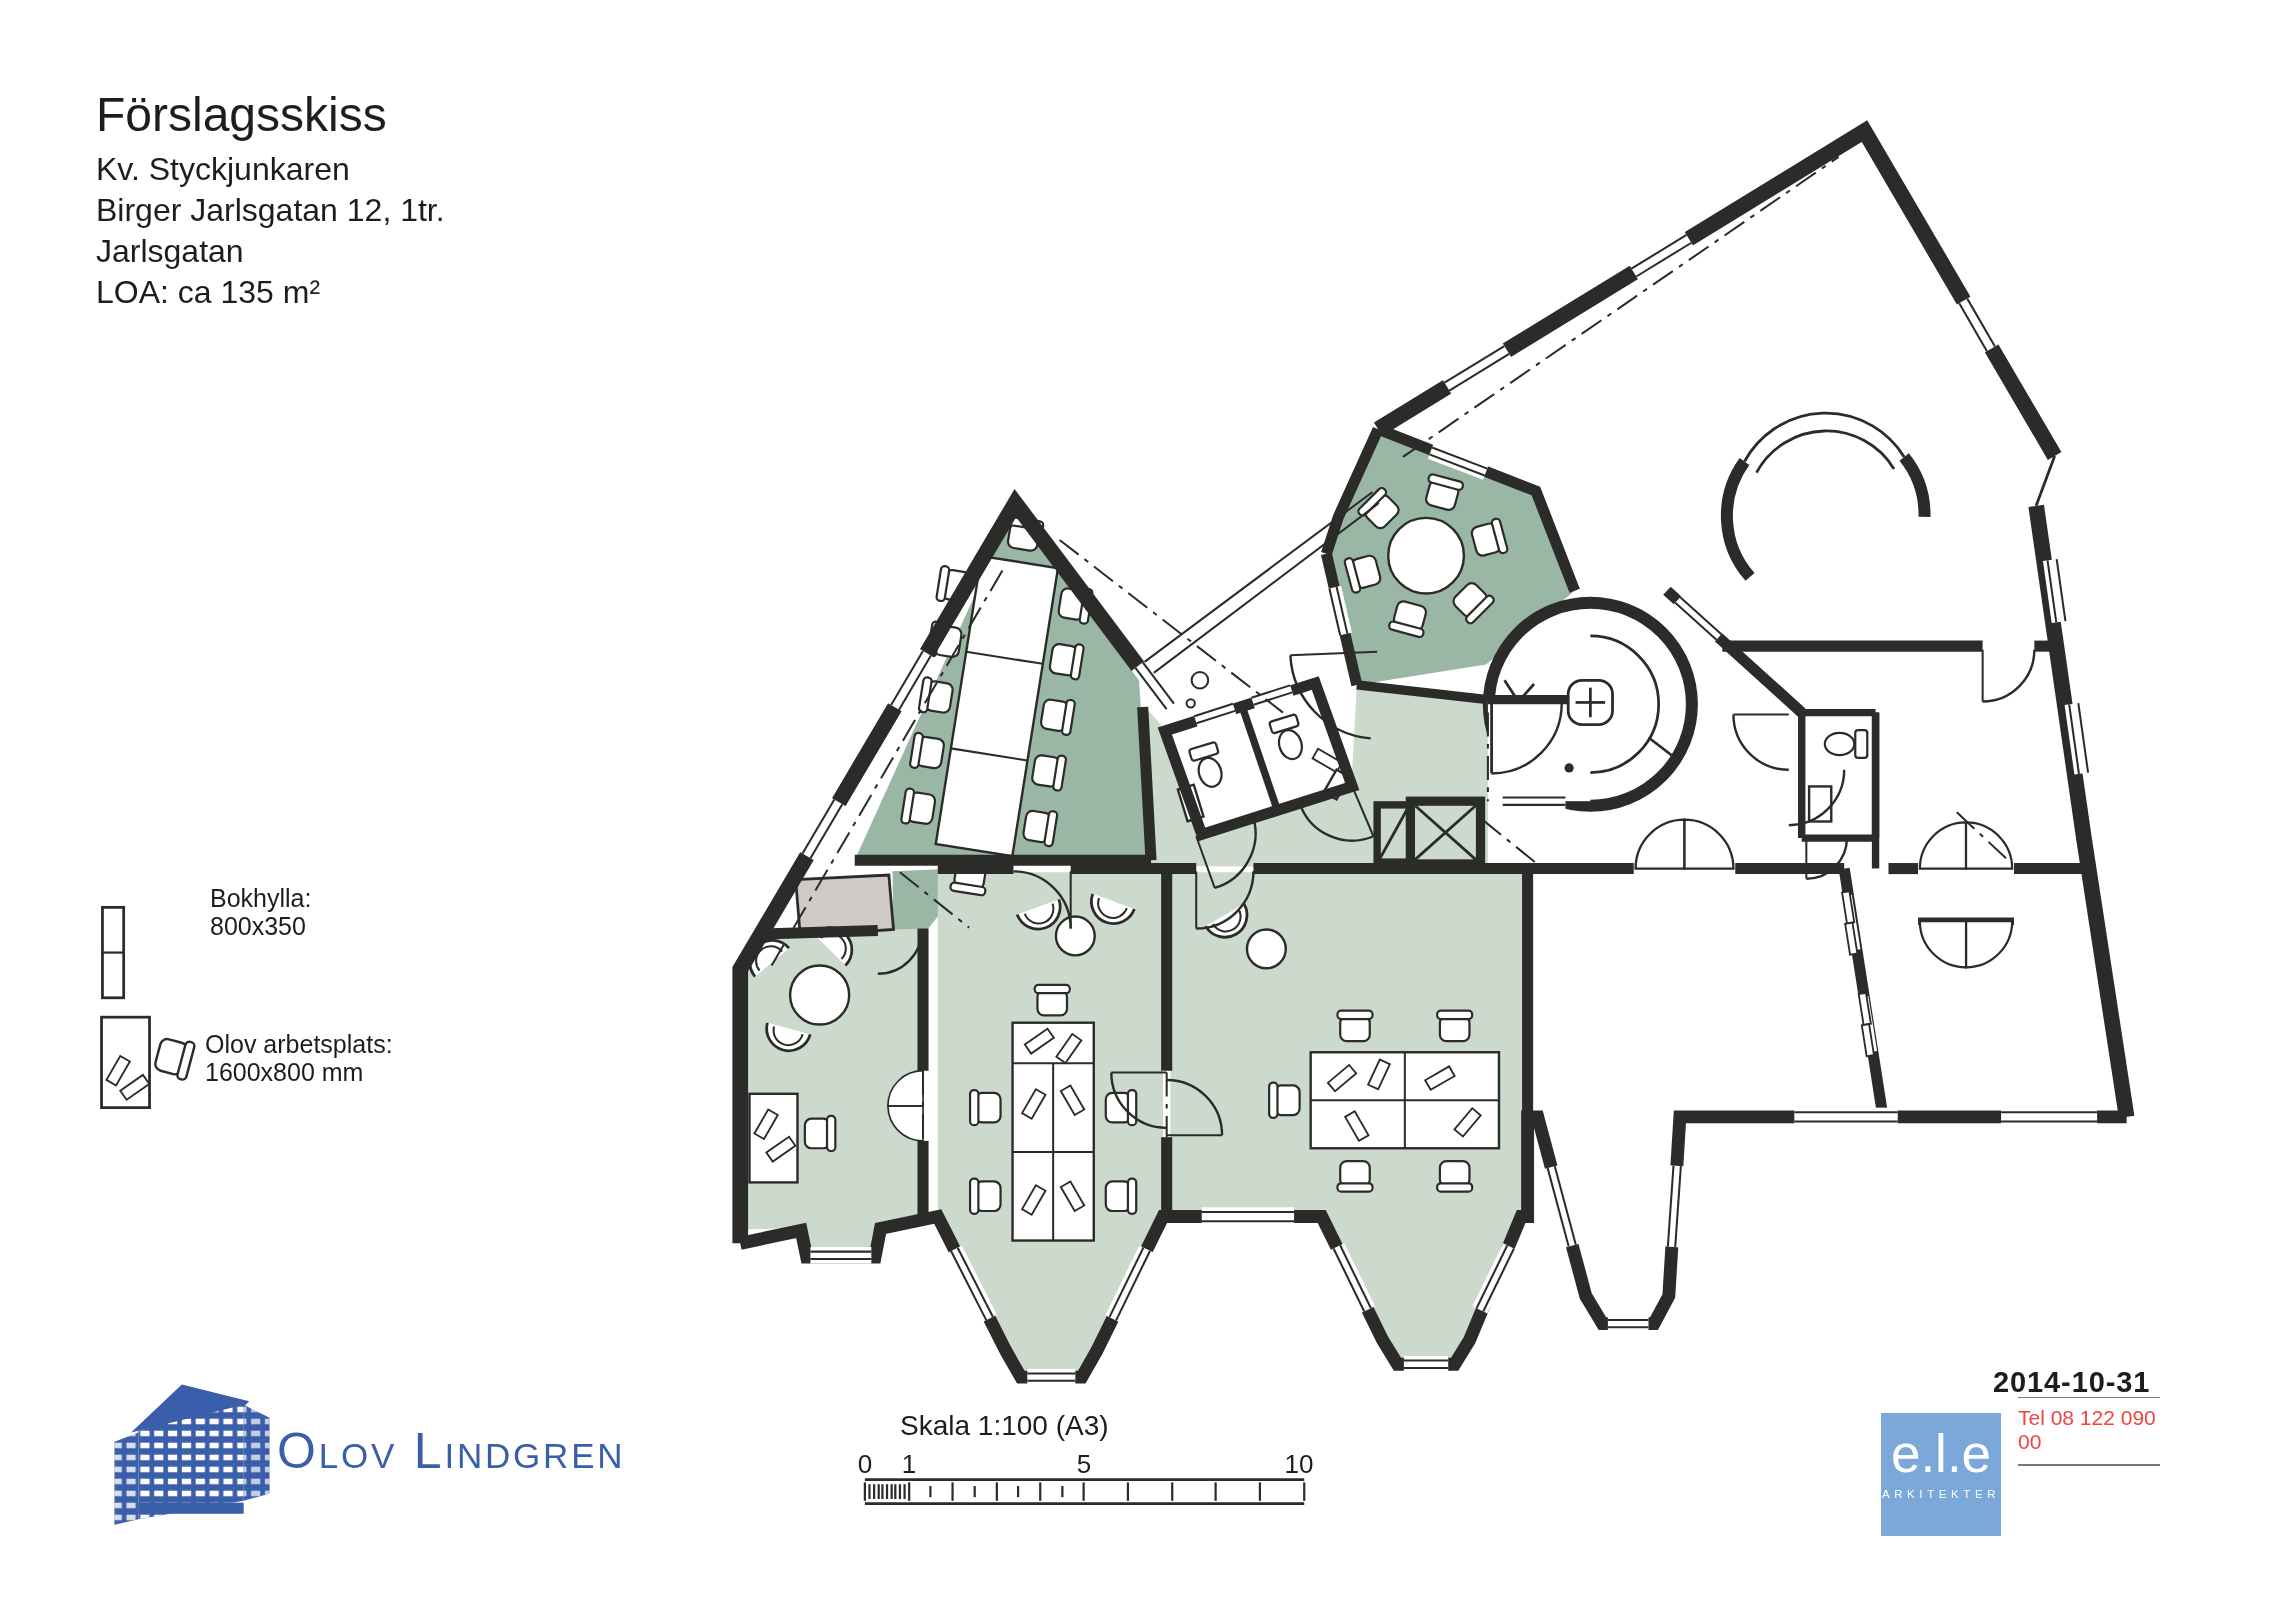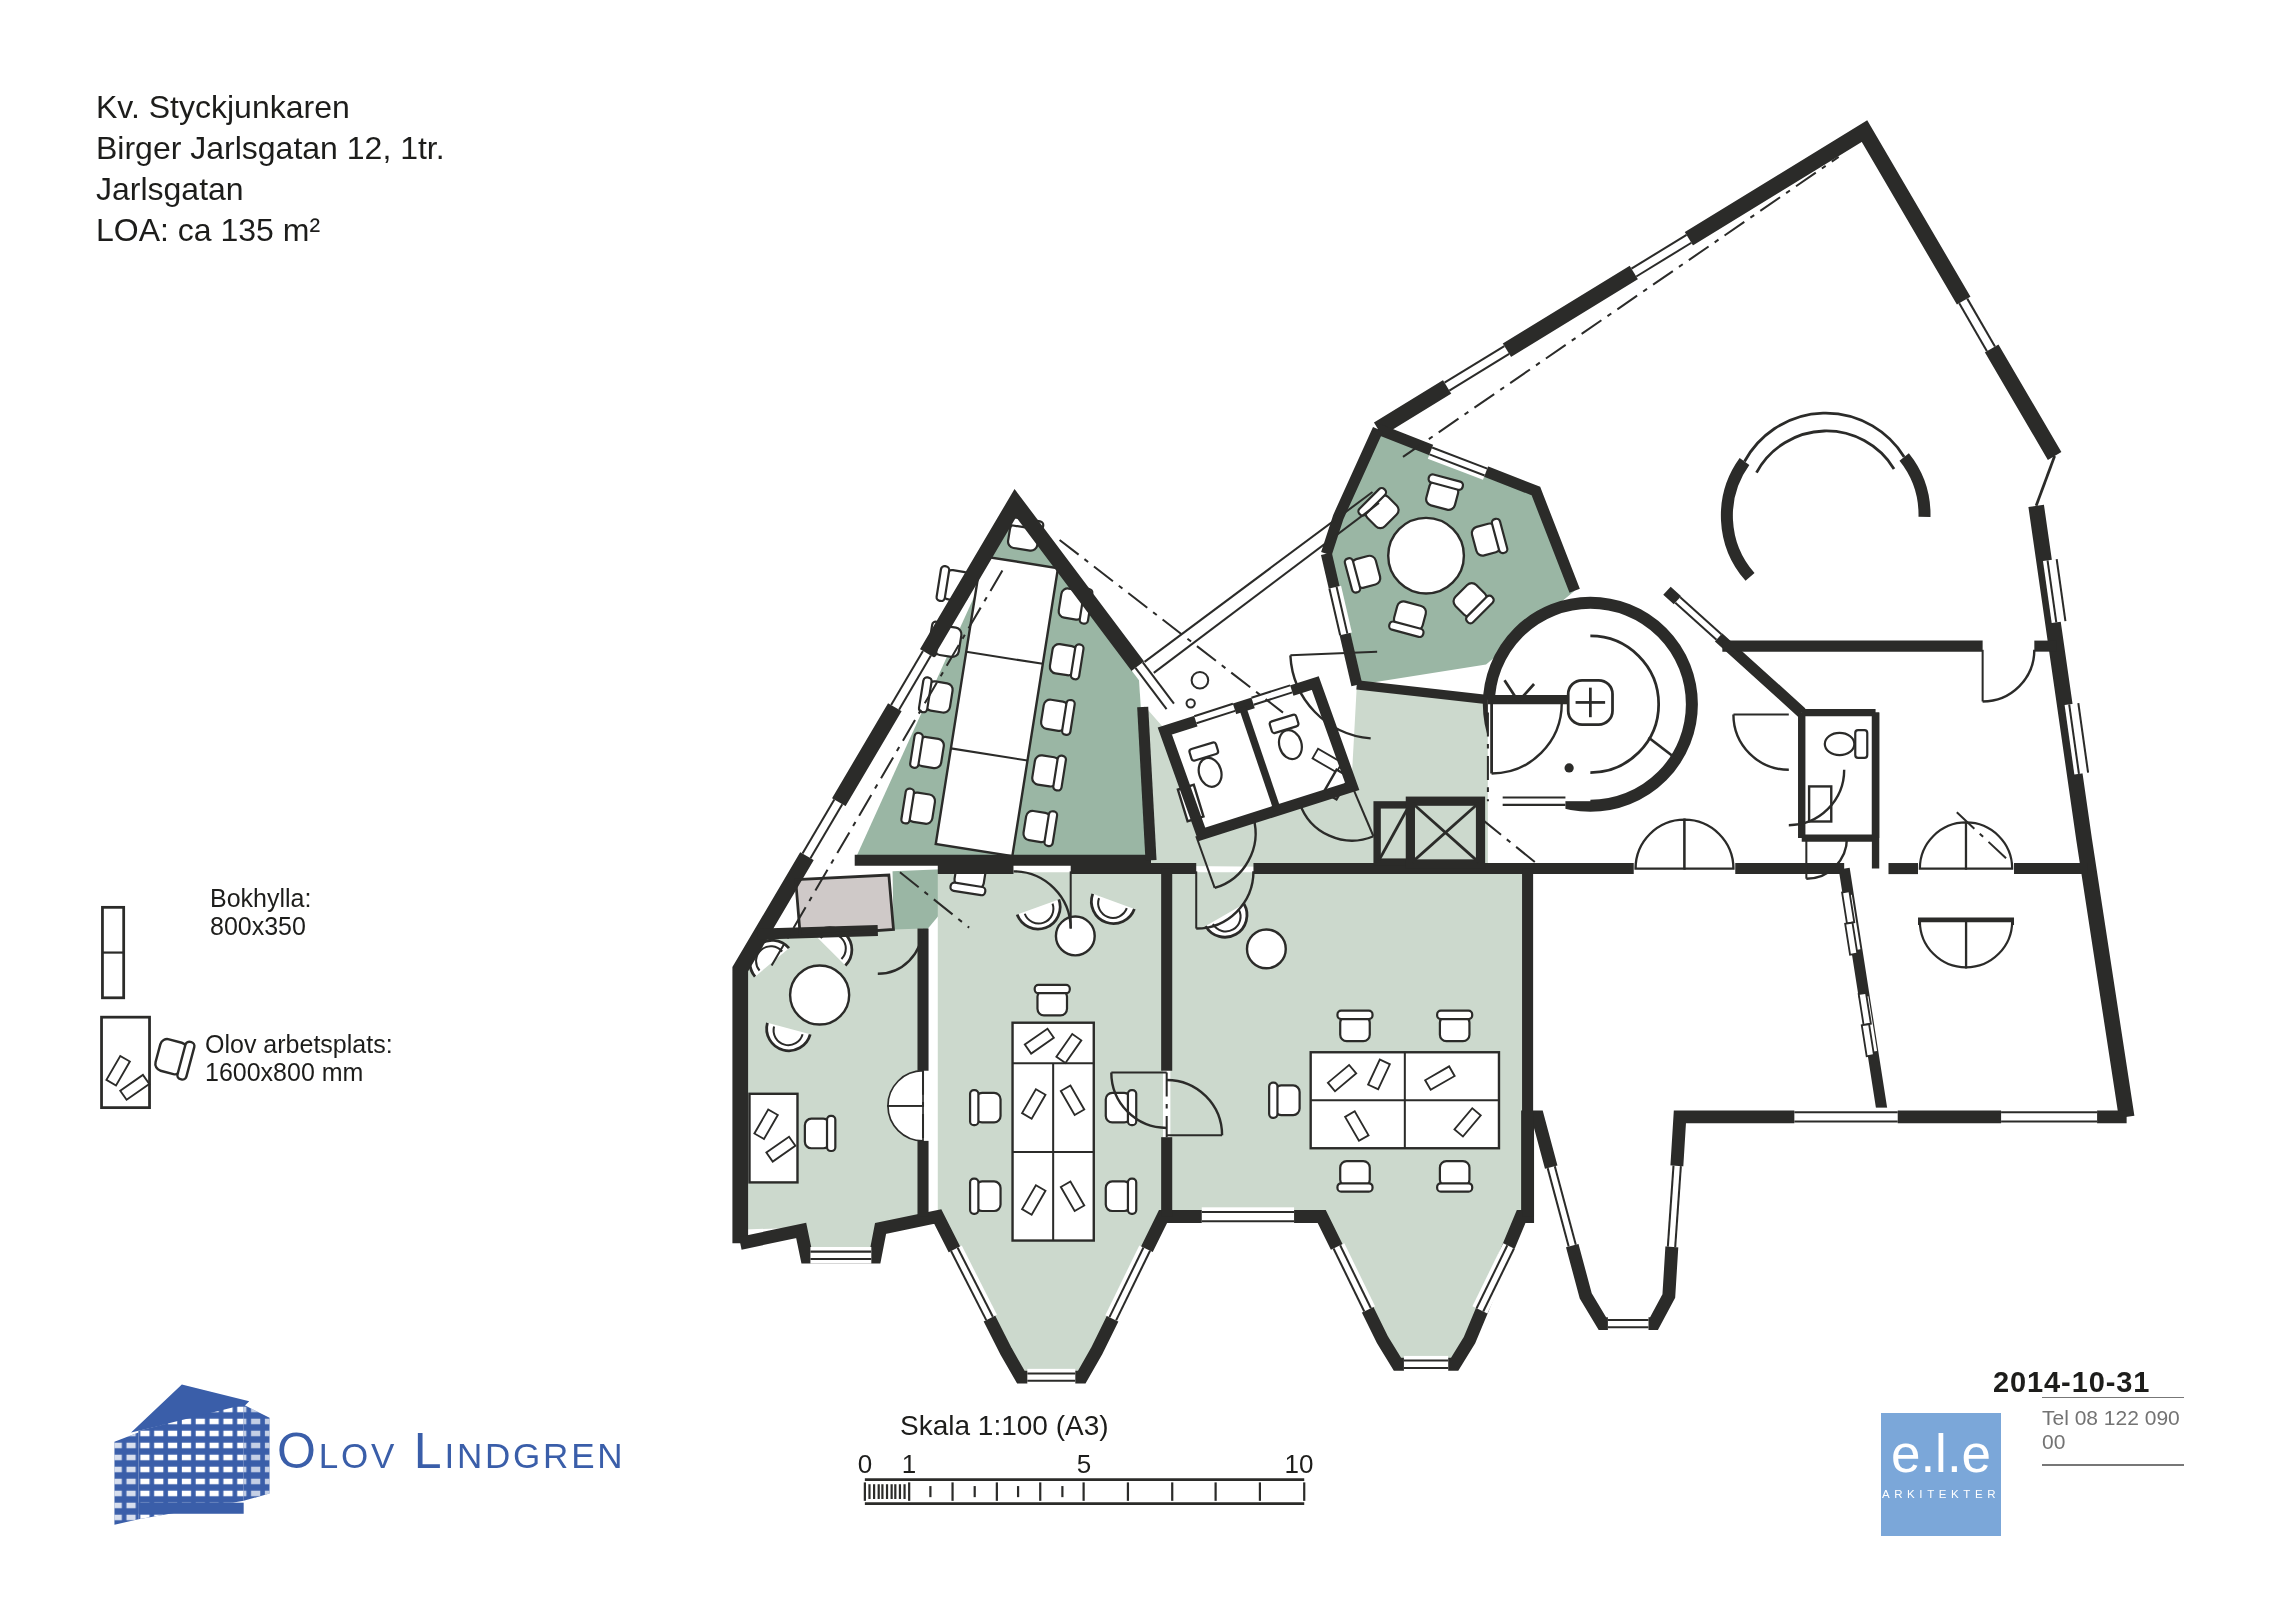--- a/index.html
+++ b/index.html
@@ -18,21 +18,21 @@
   #skala-label{left:900px;top:1410px;font-size:28px;font-weight:500;}
   .tick-num{font-size:26px;transform:translateX(-50%);}
   
   #ol-wordmark{left:277px;top:1422px;font-size:50px;font-variant:small-caps;
     color:var(--logo-blue);font-weight:400;letter-spacing:2.8px;}
   #date{left:1993px;top:1366px;font-size:29px;font-weight:700;letter-spacing:0.9px;}
   #ele-box{left:1881px;top:1397px;width:120px;height:123px;background:var(--ele-blue);
     text-align:center;margin-top:16px;}
   #ele-name{color:#fff;font-size:53px;font-weight:400;margin-top:13px;line-height:55px;}
   #ele-sub{color:#fff;font-size:11.5px;letter-spacing:4.6px;margin-top:7.4px;}
-  #contact{left:2018px;top:1397px;width:142px;color:#737373;margin-left:24px;}
+  #contact{left:2018px;top:1397px;width:142px;color:#ef4444;}
   #contact .rule{border-top:1.8px solid #777;}
   #contact .tel{font-size:21px;padding:8.3px 0 10px 0;}
   #contact .addr{font-size:19.4px;line-height:27px;padding:8.3px 0 11px 0;}
   .wl{stroke:var(--wall);fill:none;stroke-width:14;stroke-linecap:butt;stroke-linejoin:miter;}
   .wl16{stroke-width:17;}
   .wl12{stroke-width:12;}
   .wl10{stroke-width:10;}
   .wl8{stroke-width:8;}
   .tl{stroke:var(--wall);fill:none;stroke-width:3;}
   .tl2{stroke:var(--wall);fill:none;stroke-width:2.2;}
@@ -539,20 +539,21 @@
     <polygon points="150,1550 264,1522 264,1626 150,1646" fill="url(#olwin)"></polygon>
     <polygon points="264,1522 292,1536 292,1618 264,1626" fill="var(--logo-blue)"></polygon>
     <polygon points="264,1522 292,1536 292,1618 264,1626" fill="url(#olwin)" opacity="0.7"></polygon>
     <polygon points="124,1562 150,1552 150,1646 124,1652" fill="var(--logo-blue)"></polygon>
     <polygon points="124,1562 150,1552 150,1646 124,1652" fill="url(#olwin)" opacity="0.8"></polygon>
     <rect x="150" y="1628" width="114" height="12" fill="var(--logo-blue)"></rect>
   </g>
 </svg>
 
 <div class="abs" id="title-block">
+  <h1>Förslagsskiss</h1>
   <div class="tline">Kv. Styckjunkaren</div>
   <div class="tline">Birger Jarlsgatan 12, 1tr.</div>
   <div class="tline">Jarlsgatan</div>
   <div class="tline">LOA: ca 135 m²</div>
 </div>
 
 <div class="abs legend-label" id="legend-1">
   <div>Bokhylla:</div>
   <div>800x350</div>
 </div>

